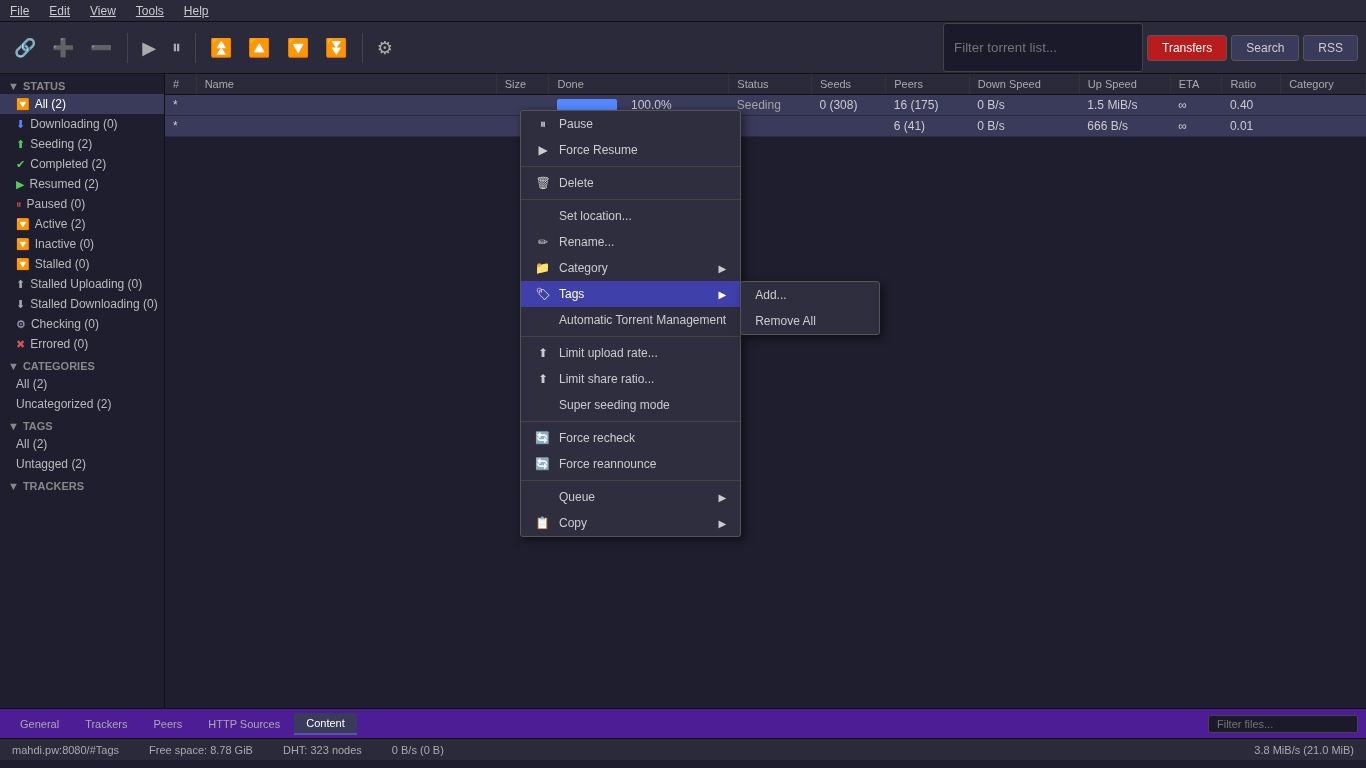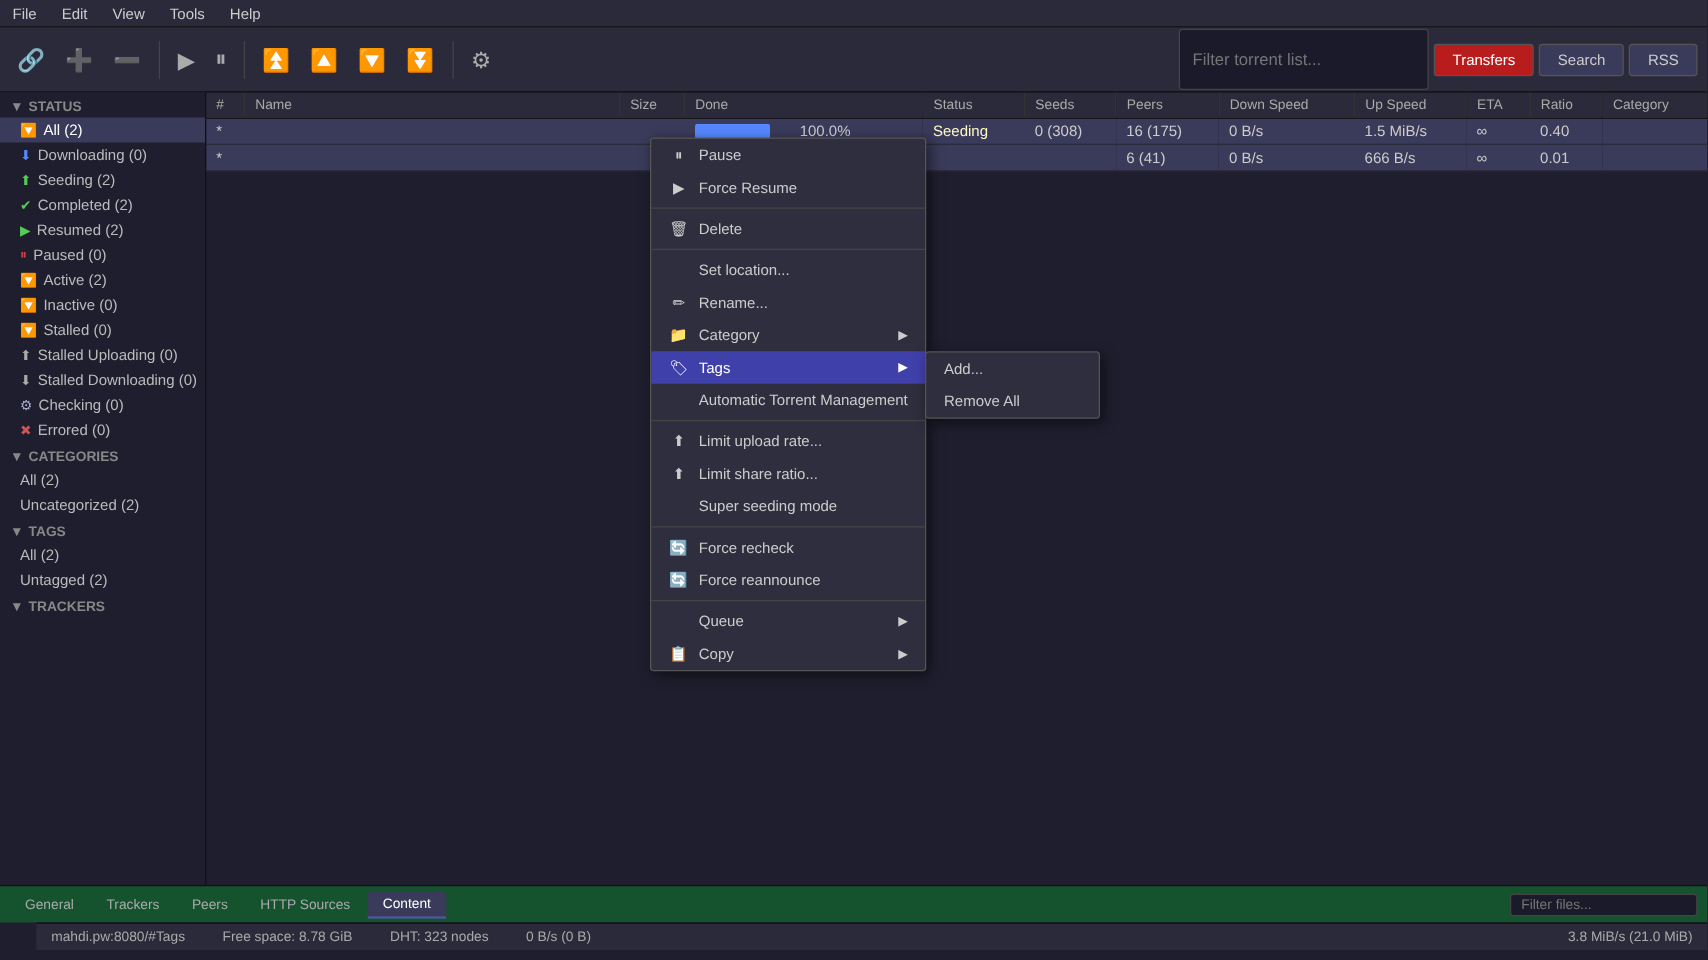--- a/index.html
+++ b/index.html
@@ -1,20 +1,20 @@
 <!DOCTYPE html>
 <html><head>
   <meta charset="utf-8">
   <style>
     * { margin: 0; padding: 0; box-sizing: border-box; }
     body { background: #1e1e2e; color: #ccc; font-family: 'Segoe UI', Tahoma, sans-serif; font-size: 12px; width: 1366px; height: 768px; overflow: hidden; }
 
     
     .menu-bar { background: #2a2a3a; display: flex; align-items: center; height: 22px; border-bottom: 1px solid #111; }
-    .menu-bar span { padding: 0 10px; height: 100%; display: flex; align-items: center; cursor: pointer; color: #ccc; }
+    .menu-bar span { padding: 0 10px; height: 100%; display: flex; align-items: center; cursor: pointer; color: #ccc; text-decoration: underline; }
 
     
     .toolbar { background: #2a2a3a; display: flex; align-items: center; height: 52px; padding: 0 8px; border-bottom: 1px solid #111; gap: 4px; }
     .toolbar-btn { background: none; border: none; color: #aaa; cursor: pointer; padding: 4px 6px; font-size: 18px; display: flex; align-items: center; justify-content: center; border-radius: 3px; }
     .toolbar-sep { width: 1px; height: 30px; background: #444; margin: 0 4px; }
     .filter-box { margin-left: auto; background: #1a1a2a; border: 1px solid #444; color: #ccc; padding: 16px 10px; width: 200px; border-radius: 3px; }
     .tab-btn { background: #3a3a5a; border: 1px solid #555; color: #ccc; padding: 5px 14px; cursor: pointer; border-radius: 3px; font-size: 12px; }
     .tab-btn.active { background: #b91c1c; color: #fff; }
 
     
@@ -29,27 +29,27 @@
 
     
     .content-area { flex: 1; display: flex; flex-direction: column; overflow: hidden; }
     .torrent-table { flex: 1; overflow: auto; }
     .torrent-table table { width: 100%; border-collapse: collapse; }
     .torrent-table th { background: #2a2a3a; color: #aaa; text-align: left; padding: 4px 8px; border-bottom: 1px solid #111; border-right: 1px solid #333; font-weight: normal; font-size: 11px; position: sticky; top: 0; white-space: nowrap; cursor: pointer; }
     .torrent-table td { padding: 3px 8px; border-bottom: 1px solid #2a2a3a; white-space: nowrap; color: #ccc; }
     .torrent-table tr.selected td { background: #3a3a5a; }
     .progress-bar-container { width: 60px; height: 12px; background: #333; border-radius: 2px; overflow: hidden; display: inline-block; }
     .progress-bar-fill { height: 100%; background: #5588ff; }
-    .progress-cell { display: flex; align-items: center; gap: 24px; }
-
-    
-    .status-bar { height: 22px; background: #2a2a3a; border-top: 1px solid #111; display: flex; align-items: center; padding: 0 12px; gap: 30px; font-size: 11px; color: #aaa; margin-left: 29px; }
-
-    
-    .bottom-tabs { height: 30px; background: #14532d; border-top: 1px solid #111; display: flex; align-items: center; padding: 0 8px; gap: 2px; }
+    .progress-cell { display: flex; align-items: center; gap: 14px; }
+
+    
+    .status-bar { height: 22px; background: #2a2a3a; border-top: 1px solid #111; display: flex; align-items: center; padding: 0 12px; gap: 30px; font-size: 11px; color: #aaa; }
+
+    
+    .bottom-tabs { height: 30px; background: #4c1d95; border-top: 1px solid #111; display: flex; align-items: center; padding: 0 8px; gap: 2px; }
     .bottom-tab { padding: 4px 12px; cursor: pointer; color: #aaa; border-radius: 3px 3px 0 0; font-size: 11px; }
     .bottom-tab.active { background: #3a3a5a; color: #fff; border-bottom: 2px solid #5555aa; }
     .bottom-filter { margin-left: auto; background: #1a1a2a; border: 1px solid #444; color: #ccc; padding: 2px 8px; border-radius: 3px; font-size: 11px; width: 150px; }
 
     
     .context-menu { position: absolute; background: #2e2e3e; border: 1px solid #555; border-radius: 3px; min-width: 210px; z-index: 1000; box-shadow: 3px 3px 10px rgba(0,0,0,0.5); }
     .ctx-item { padding: 6px 14px; cursor: pointer; display: flex; align-items: center; gap: 8px; color: #ccc; white-space: nowrap; position: relative; }
     .ctx-item.highlighted { background: #4040aa; color: #fff; }
     .ctx-item .ctx-icon { width: 16px; text-align: center; font-size: 12px; }
     .ctx-separator { height: 1px; background: #444; margin: 3px 0; }
@@ -203,21 +203,21 @@
             <td></td>
             <td></td>
             <td>
               <div class="progress-cell">
                 <div class="progress-bar-container">
                   <div class="progress-bar-fill" style="width:100%"></div>
                 </div>
                 <span>100.0%</span>
               </div>
             </td>
-            <td style="color:#fef9c3">Seeding</td>
+            <td style="color:#a3a3a3">Seeding</td>
             <td>0 (308)</td>
             <td>16 (175)</td>
             <td>0 B/s</td>
             <td>1.5 MiB/s</td>
             <td>∞</td>
             <td>0.40</td>
             <td></td>
           </tr>
           <tr class="selected">
             <td>*</td>

